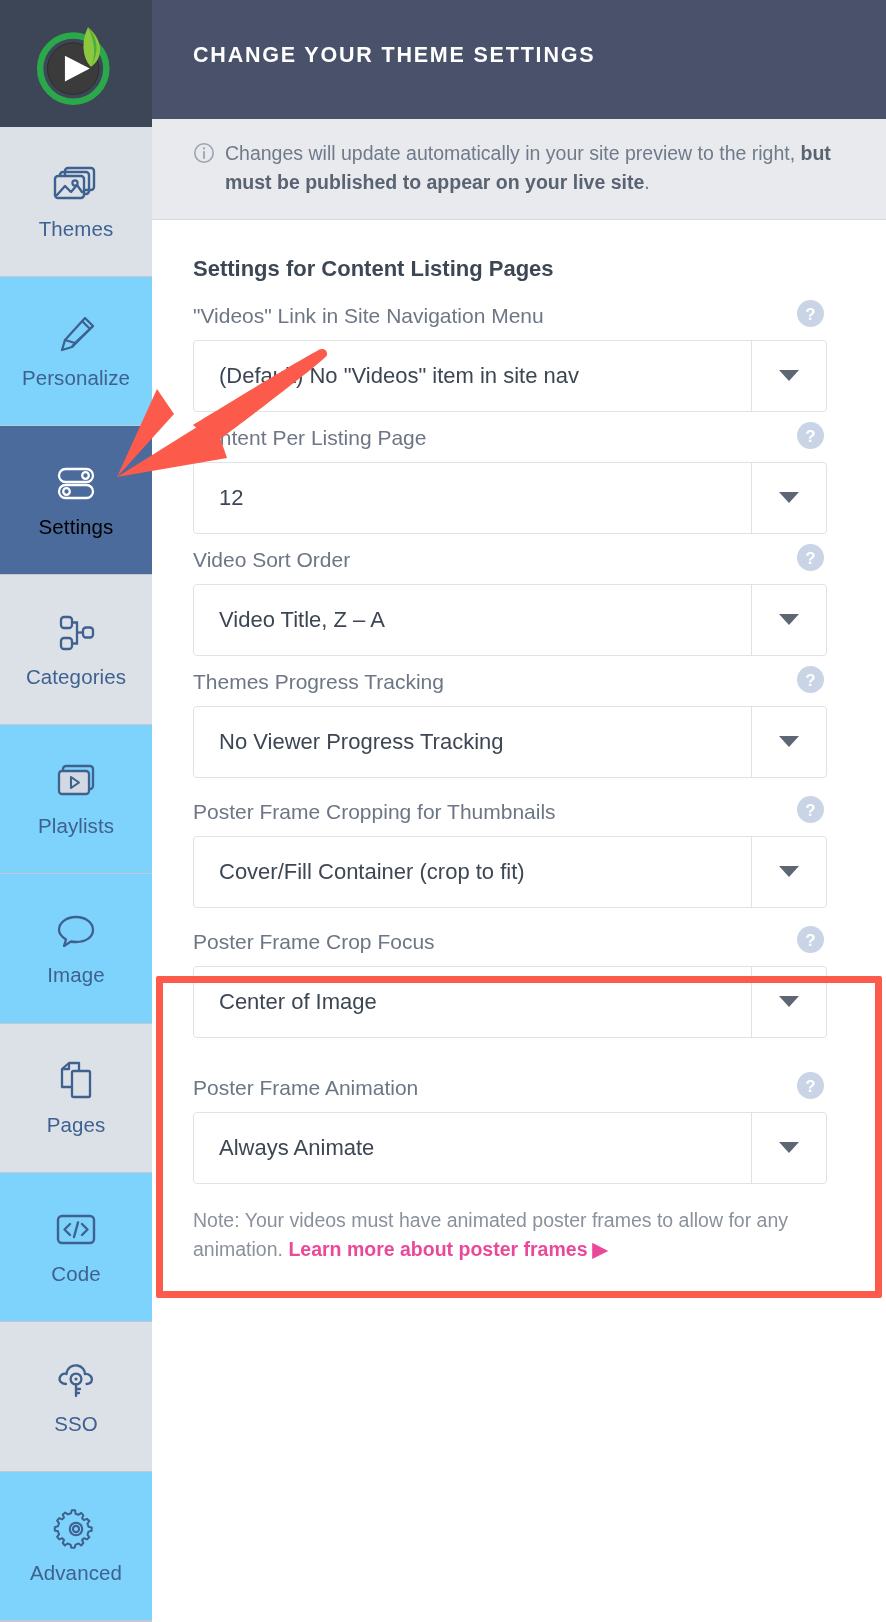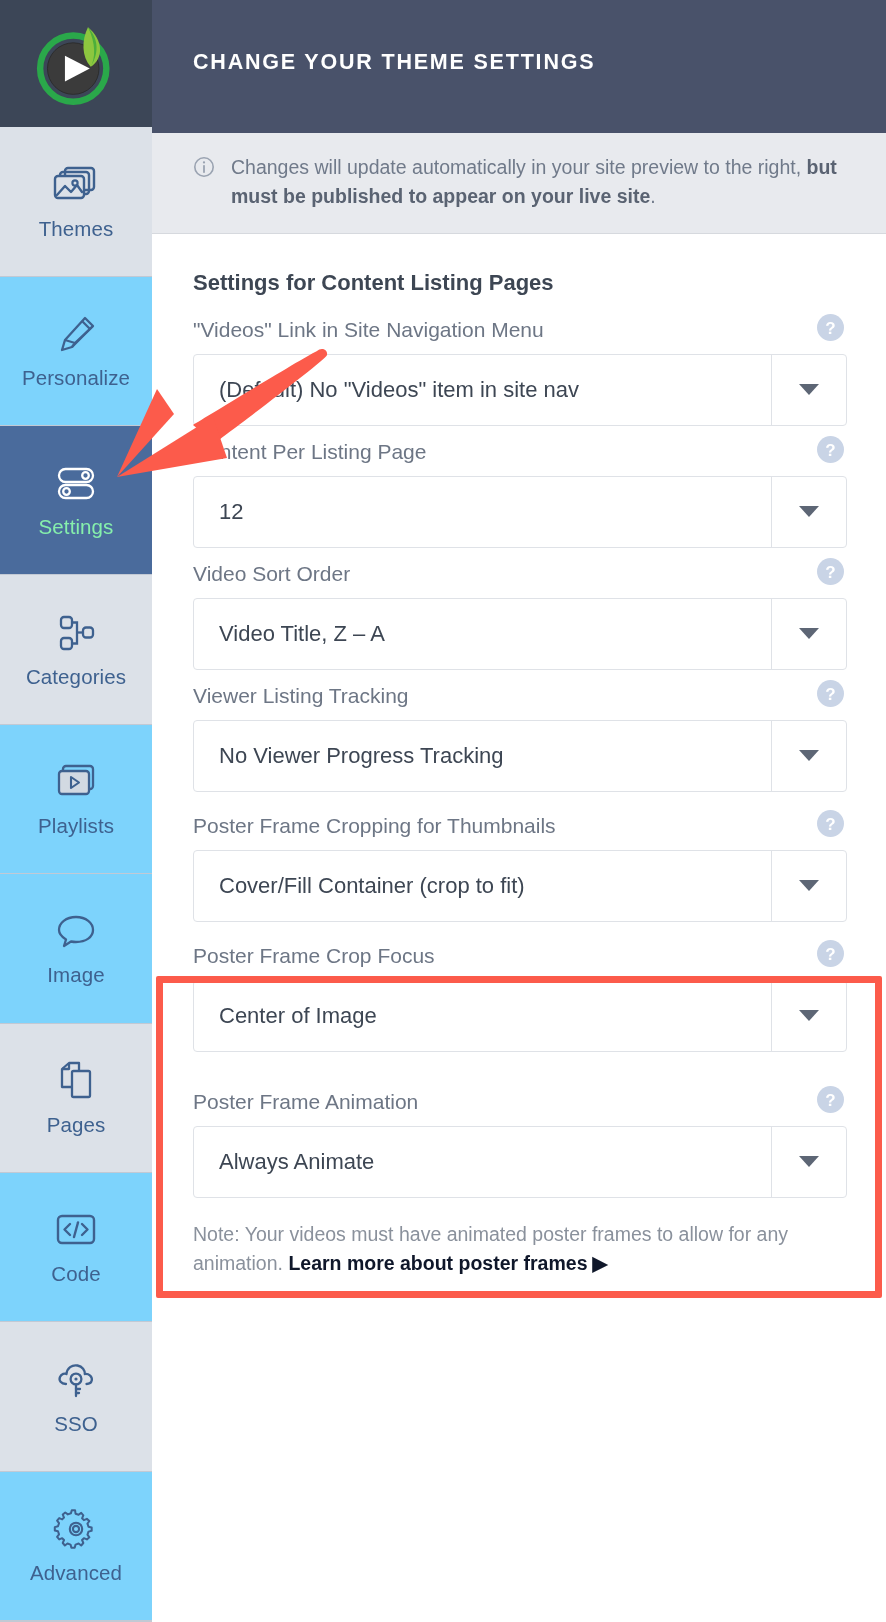--- a/index.html
+++ b/index.html
@@ -48,72 +48,72 @@
   .nav-item.alt { background: #7dd3fc; }
   .nav-item.active {
     background: #4a6b9c;
     color: #ffffff;
   }
   .nav-item .nav-label {
     font-size: 20.5px;
     letter-spacing: .1px;
     color: #3e618f;
   }
-  .nav-item.active .nav-label { color: #86efac; }
+  .nav-item.active .nav-label { color: #000000; }
   .nav-icon { width: 46px; height: 44px; display:block; }
   .nav-tail {
     flex: 1 1 auto;
     background: #ccd3dd;
     border-top: 1px solid #c2c9d4;
   }
 
   
   .pane {
     flex: 1 1 auto;
     display: flex;
     flex-direction: column;
     background: #ffffff;
     position: relative;
   }
   .titlebar {
-    height: 133px;
+    height: 119px;
     background: #49526a;
     display: flex;
     align-items: center;
     padding: 0 0 8px 41px;
   }
   .titlebar h1 {
     color: #ffffff;
     font-size: 21.5px;
     font-weight: bold;
     letter-spacing: 1.8px;
   }
   .notice {
     background: #e8eaee;
     padding: 20px 34px 22px 41px;
     border-bottom: 1px solid #d6d9de;
     display: flex;
     align-items: flex-start;
-    gap: 6px;
+    gap: 0px;
   }
   .notice-icon {
     flex: 0 0 auto;
     margin-right: 10px;
     margin-top: 3px;
   }
   .notice-text {
     font-size: 19.5px;
     color: #707a8a;
     line-height: 1.48;
   }
   .notice-text b { color: #5a6372; font-weight: bold; }
 
   .content {
     flex: 1 1 auto;
-    padding: 36px 39px 0 41px;
+    padding: 36px 59px 0 41px;
     background: #ffffff;
     position: relative;
   }
   .section-title {
     font-size: 22px;
     font-weight: bold;
     color: #3d4653;
     margin-bottom: 18px;
   }
 
@@ -163,21 +163,21 @@
     border-top: 11px solid #5d6675;
   }
 
   .note {
     margin-top: 22px;
     font-size: 19.5px;
     line-height: 1.5;
     color: #8a919c;
   }
   .note a {
-    color: #0f172a;
+    color: #ec4899;
     font-weight: bold;
     text-decoration: none;
   }
 
   
   .highlight-box {
     position: absolute;
     left: 156px;
     top: 976px;
     width: 726px;
@@ -391,21 +391,21 @@
         <div class="select">
           <span class="select-value">Video Title, Z – A</span>
           <span class="select-arrow">
               <i class="caret"></i>
             </span>
         </div>
       </div>
 
       <div class="field">
         <div class="field-head">
-          <span class="field-label">Viewer Listing Tracking</span>
+          <span class="field-label">Themes Progress Tracking</span>
           <span class="help-icon">
             <svg width="27" height="27" viewBox="0 0 27 27">
                 <circle cx="13.5" cy="13.5" r="13.5" fill="#c9d4e6"></circle>
                 <text x="13.5" y="19.5" text-anchor="middle" font-family="Liberation Sans, sans-serif" font-size="17" font-weight="bold" fill="#ffffff">?</text>
               </svg>
           </span>
         </div>
         <div class="select">
           <span class="select-value">No Viewer Progress Tracking</span>
           <span class="select-arrow">

